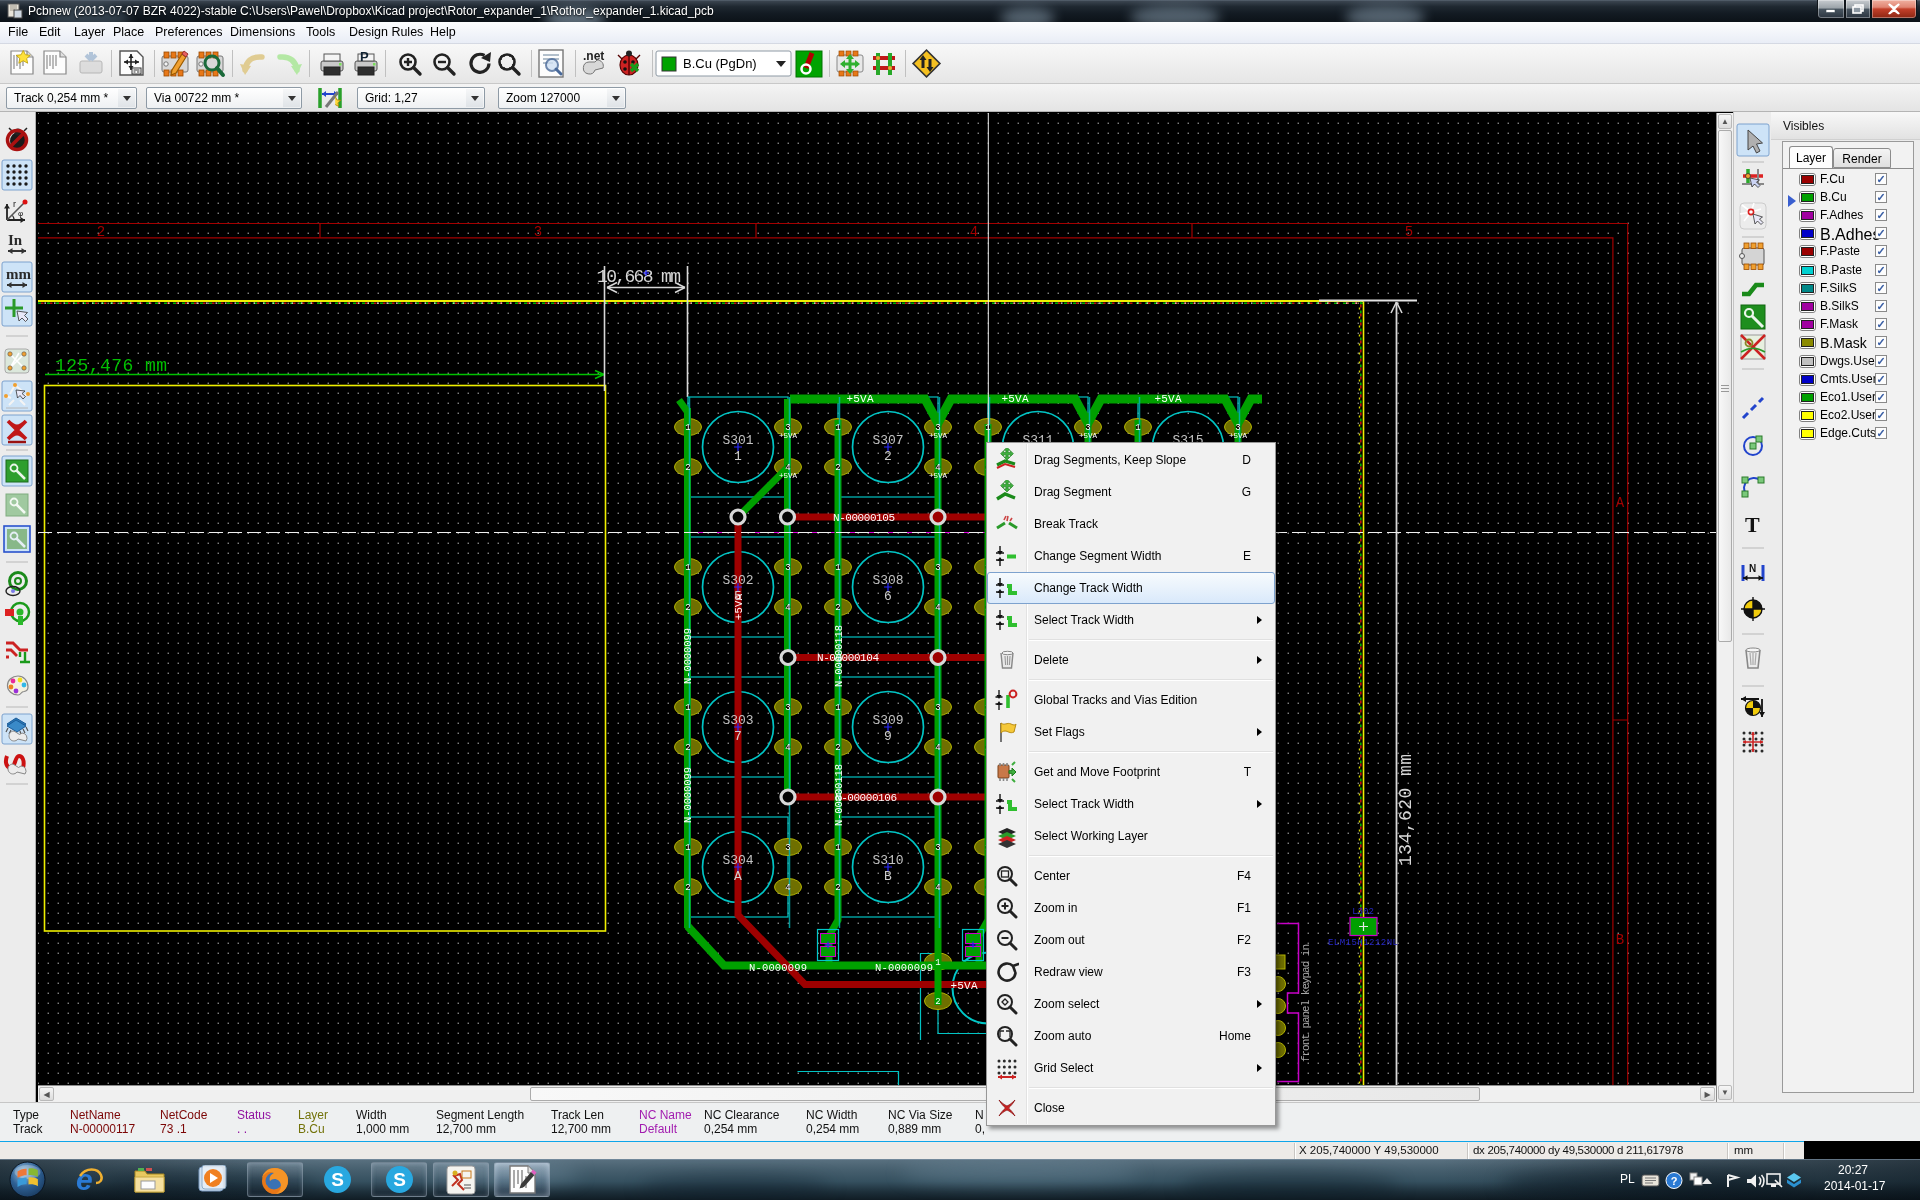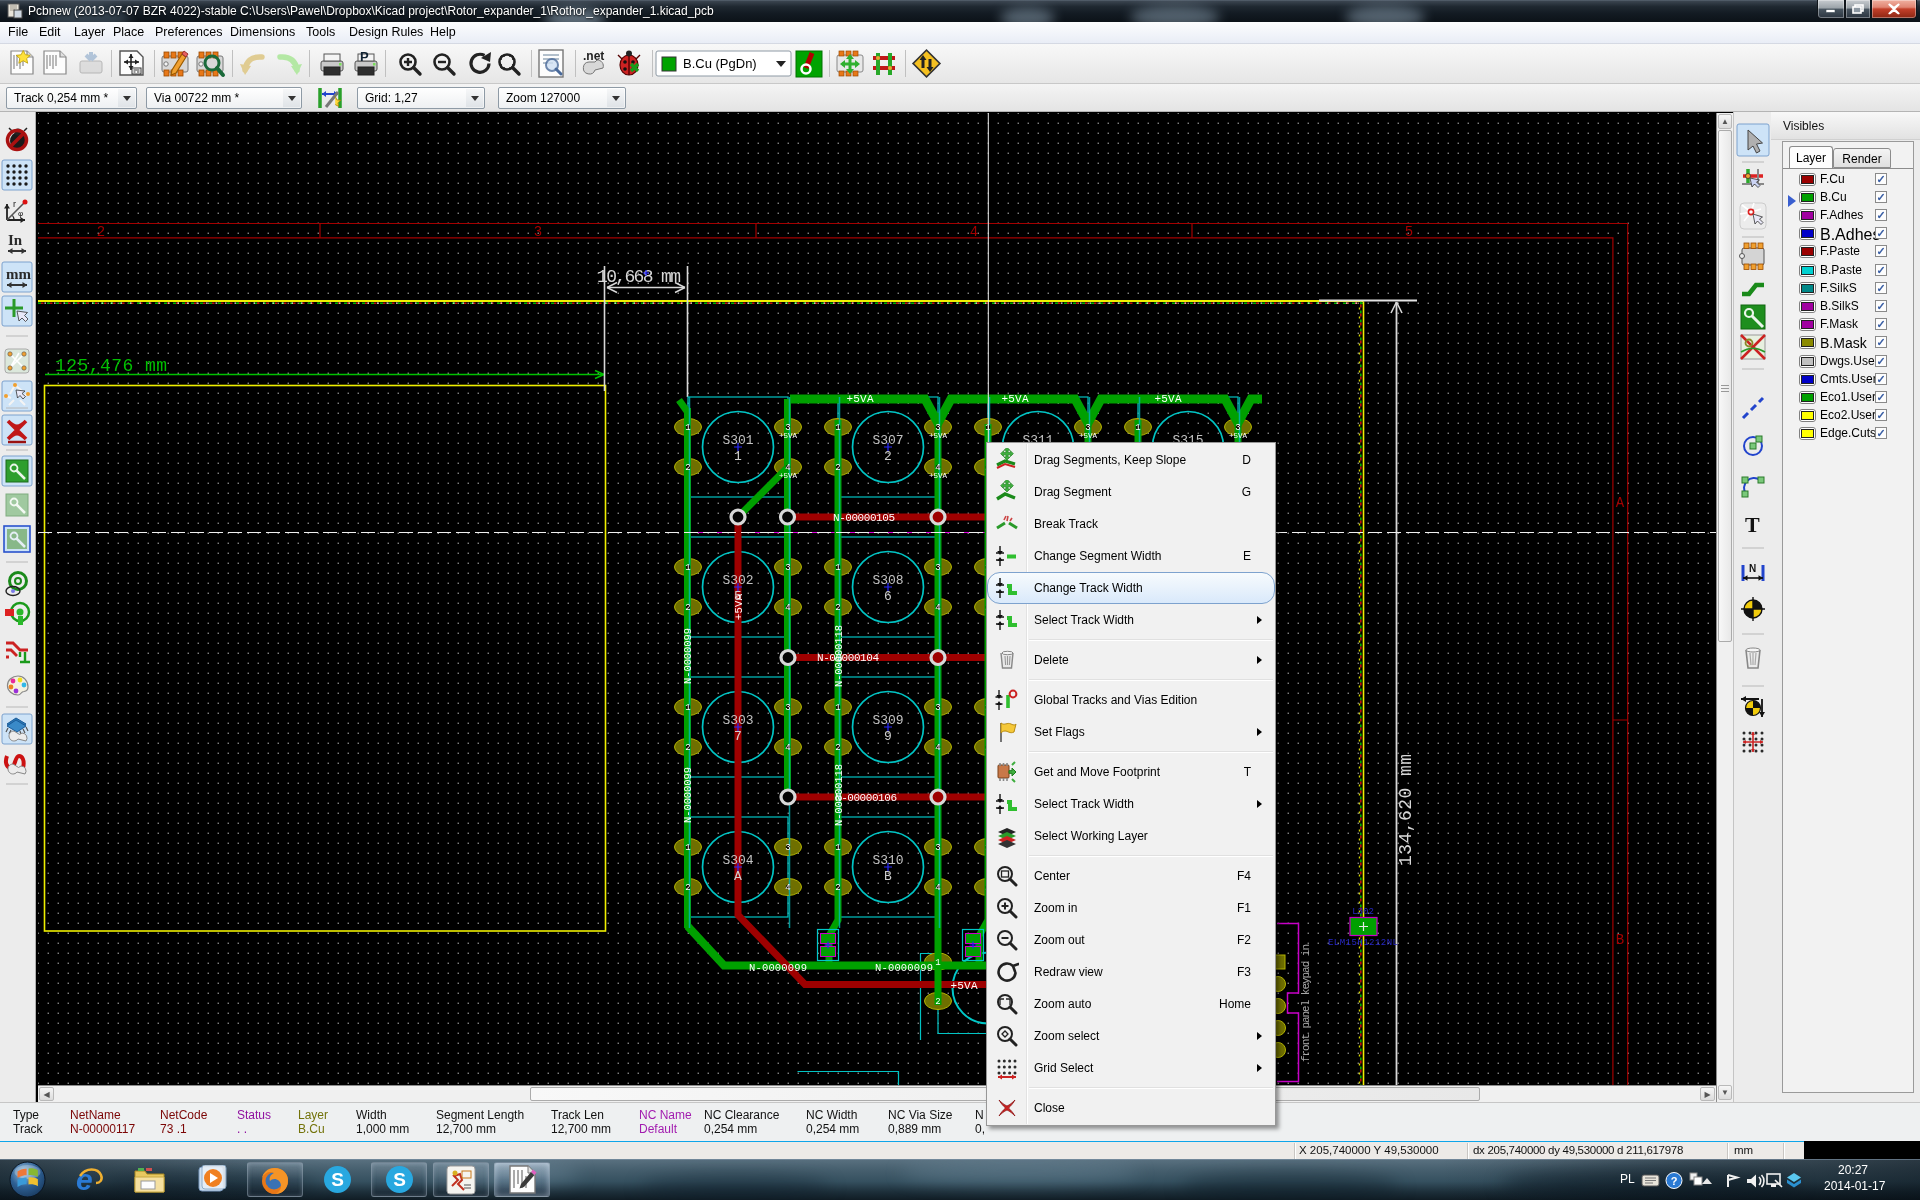--- a/index.html
+++ b/index.html
@@ -45,21 +45,21 @@
 #taskbar .tblob{position:absolute;border-radius:50%;filter:blur(9px)}
 .tkbtn{position:absolute;top:3px;width:56px;height:35px;border:1px solid rgba(150,165,180,.55);border-radius:3px;background:linear-gradient(to bottom,rgba(190,205,220,.28),rgba(90,110,130,.18) 50%,rgba(30,40,55,.25));box-shadow:inset 0 0 4px rgba(210,225,240,.25)}
 
 #ctx{left:986px;top:442px;width:290px;background:#f1f1f1;border:1px solid #979797;box-shadow:3px 3px 4px rgba(0,0,0,.4);padding:1px 0;z-index:50}
 #ctx .gut{position:absolute;left:39px;top:1px;bottom:1px;width:1px;background:#e2e2e2;box-shadow:1px 0 0 #fff}
 .mi{position:relative;height:32px;display:flex;align-items:center;font-size:12px;color:#000}
 .mi .ic{width:40px;flex:0 0 40px;display:flex;align-items:center;justify-content:center}
 .mi .lbl{margin-left:7px;white-space:nowrap}
 .mi .sc{position:absolute;right:24px}
 .mi .arr{position:absolute;right:9px;width:0;height:0;border:4px solid transparent;border-left:5px solid #000;margin-top:0}
-.mi.sel{background:linear-gradient(to bottom,#f6fafd,#eaf3fc 45%,#d9e9fb);border:1px solid #7da2ce;border-radius:13px}
+.mi.sel{background:linear-gradient(to bottom,#f6fafd,#eaf3fc 45%,#d9e9fb);border:1px solid #7da2ce;border-radius:3px}
 .mi.sel .ic{margin-left:-1px}
 .msep{height:8px;position:relative}
 .msep:after{content:"";position:absolute;left:42px;right:2px;top:3px;height:1px;background:#e0e0e0;box-shadow:0 1px 0 #fff}
 </style>
 </head>
 <body>
 
 <div class="abs" id="titlebar">
  <div class="blob" style="left:40px;top:6px;width:90px;height:26px;background:rgba(160,190,215,.25)"></div>
  <div class="blob" style="left:545px;top:8px;width:60px;height:22px;background:rgba(190,215,235,.45)"></div>
@@ -1400,36 +1400,36 @@
         </svg>
       </span>
       <span class="lbl">Redraw view</span>
       <span class="sc">F3</span>
     </div>
 <div class="mi">
       <span class="ic">
         <svg width="24" height="24" viewBox="0 0 24 24">
           <circle cx="10" cy="10" r="7" fill="none" stroke="#222" stroke-width="2"></circle>
           <path d="M15 15 l6 6" stroke="#222" stroke-width="3" stroke-linecap="round"></path>
+          <path d="M7 10 l3 -3 3 3 -3 3 z" fill="none" stroke="#222" stroke-width="1.3"></path>
+        </svg>
+      </span>
+      <span class="lbl">Zoom select</span>
+      <span class="arr"></span>
+    </div>
+<div class="mi">
+      <span class="ic">
+        <svg width="24" height="24" viewBox="0 0 24 24">
+          <circle cx="10" cy="10" r="7" fill="none" stroke="#222" stroke-width="2"></circle>
+          <path d="M15 15 l6 6" stroke="#222" stroke-width="3" stroke-linecap="round"></path>
           <path d="M5 7 h4 M5 7 v4 M15 7 h-4 M15 7 v4 M5 13 v-3 M15 13 v-3" stroke="#222" stroke-width="1.3"></path>
         </svg>
       </span>
       <span class="lbl">Zoom auto</span>
       <span class="sc">Home</span>
-    </div>
-<div class="mi">
-      <span class="ic">
-        <svg width="24" height="24" viewBox="0 0 24 24">
-          <circle cx="10" cy="10" r="7" fill="none" stroke="#222" stroke-width="2"></circle>
-          <path d="M15 15 l6 6" stroke="#222" stroke-width="3" stroke-linecap="round"></path>
-          <path d="M7 10 l3 -3 3 3 -3 3 z" fill="none" stroke="#222" stroke-width="1.3"></path>
-        </svg>
-      </span>
-      <span class="lbl">Zoom select</span>
-      <span class="arr"></span>
     </div>
 <div class="mi">
       <span class="ic">
         <svg width="24" height="24" viewBox="0 0 24 24">
           <g fill="#2a2a2a">
             <circle cx="4" cy="5" r="1.5"></circle>
             <circle cx="9.3" cy="5" r="1.5"></circle>
             <circle cx="14.6" cy="5" r="1.5"></circle>
             <circle cx="20" cy="5" r="1.5"></circle>
             <circle cx="4" cy="11" r="1.5"></circle>

